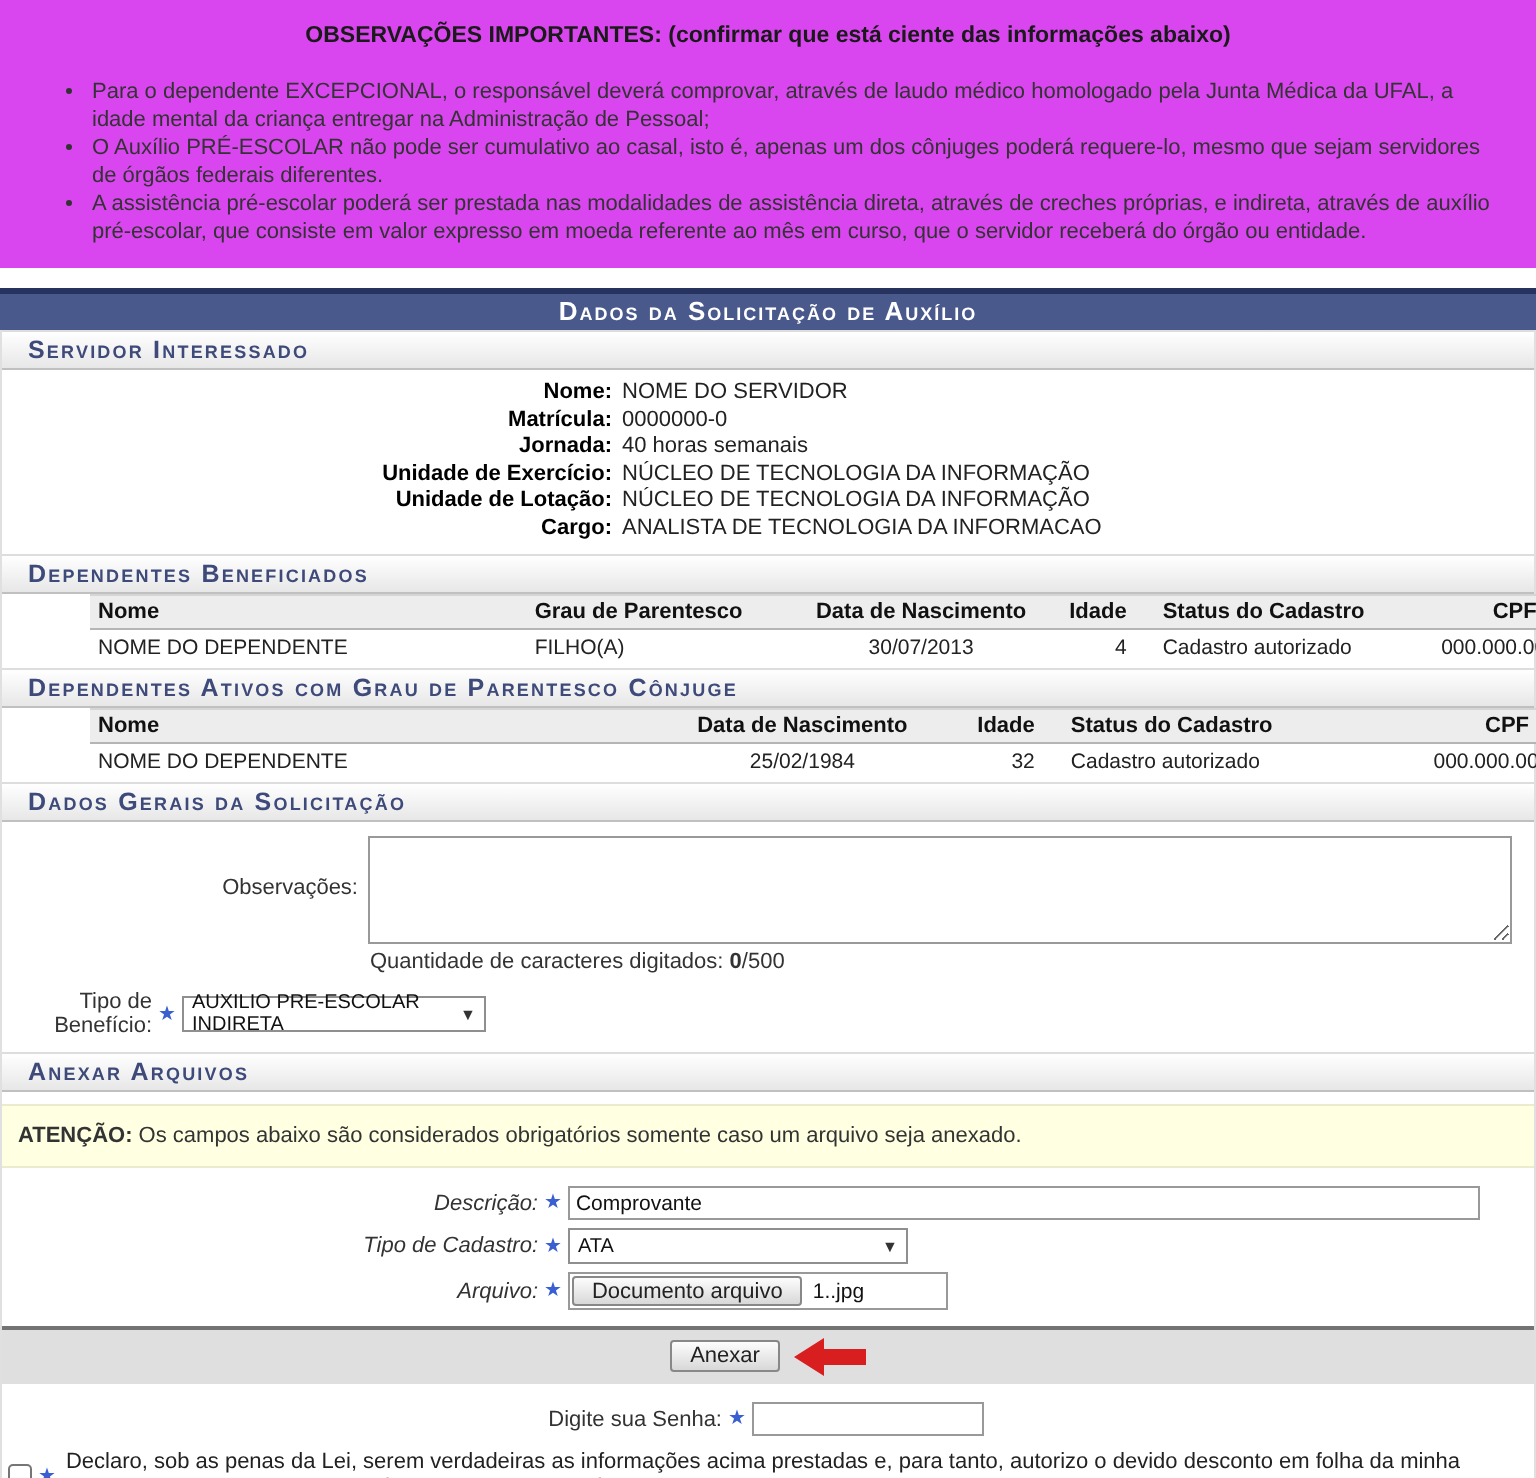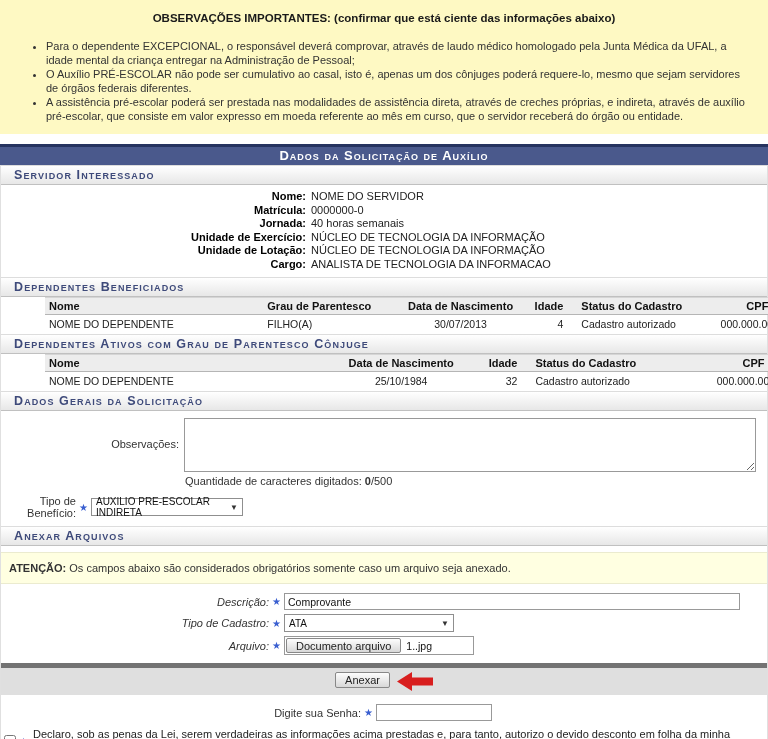--- a/index.html
+++ b/index.html
@@ -1,20 +1,20 @@
 <!DOCTYPE html>
 <html><head>
 <meta charset="utf-8">
 <style>
   * { margin:0; padding:0; box-sizing:border-box; }
   html,body { width:768px; background:#fff; font-family:"Liberation Sans","DejaVu Sans",sans-serif; font-size:11px; color:#333; }
   body { height:739px; overflow:hidden; }
 
   
-  .obs-box { background:#fef9c3; padding:12px 18px 10px 18px; min-height:118px; }
+  .obs-box { background:#d946ef; padding:12px 18px 10px 18px; min-height:118px; }
   .obs-title { text-align:center; font-weight:bold; color:#1a1a1a; font-size:11.5px; margin-bottom:16px; }
   .obs-box ul { margin-left:28px; }
   .obs-box li { margin-bottom:1px; line-height:13.5px; color:#333; }
 
   
   .title-bar { margin-top:10px; background:#4a598c; border-top:3px solid #26335f; color:#fff;
                text-align:center; font-variant:small-caps; font-weight:bold; font-size:13px;
                letter-spacing:1px; padding:1px 0 2px 0; }
 
   .panel { border-left:1px solid #e0e0e0; border-right:1px solid #e0e0e0; }
@@ -61,21 +61,21 @@
   .attach-label { width:268px; text-align:right; flex:none;font-style:italic; }
   .txt-input { border:1px solid #999; height:17px; font-family:inherit; font-size:10.5px; padding:1px 3px; color:#111; }
   .descricao-input { width:456px; }
   .file-box { display:inline-flex; align-items:center; border:1px solid #999; width:190px; height:19px; padding:1px; background:#fff; }
   .file-btn { font-size:10px; padding:0 5px; height:15px; line-height:13px; }
   .file-name { margin-left:5px; font-size:10.5px; color:#111; }
 
   .btn { font-family:inherit; font-size:11px; color:#222; padding:1px 9px;
          background:linear-gradient(#fdfdfd,#d8d8d8); border:1px solid #888; border-radius:2px; cursor:pointer; }
 
-  .anexar-band { background:#dfdfdf; border-top:5px solid #737373; text-align:center; padding:4px 0; }
+  .anexar-band { background:#dfdfdf; border-top:2px solid #737373; text-align:center; padding:4px 0; }
   .anexar-band svg { vertical-align:middle; margin-left:7px; }
 
   .senha-row { display:flex; align-items:center; margin:9px 0 5px 0; }
   .senha-label { width:360px; text-align:right; flex:none; }
   .senha-input { width:116px; }
 
   .decl-row { display:flex; align-items:center; padding:2px 2px 7px 3px; }
   .decl-row input { width:12px; height:12px; flex:none; }
   .decl-text { margin-left:2px; line-height:13px; color:#222; }
 </style>
@@ -169,21 +169,21 @@
         <th class="al">Nome</th>
         <th class="ac">Data de Nascimento</th>
         <th class="ar">Idade</th>
         <th class="al">Status do Cadastro</th>
         <th class="ac">CPF</th>
       </tr>
     </thead>
     <tbody>
       <tr>
         <td class="al">NOME DO DEPENDENTE</td>
-        <td class="ac">25/10/1984</td>
+        <td class="ac">25/02/1984</td>
         <td class="ar">32</td>
         <td class="al">Cadastro autorizado</td>
         <td class="ac">000.000.000-00</td>
       </tr>
     </tbody>
   </table>
 
   <div class="section-header">Dados Gerais da Solicitação</div>
 
   <div class="obsfield-row">

